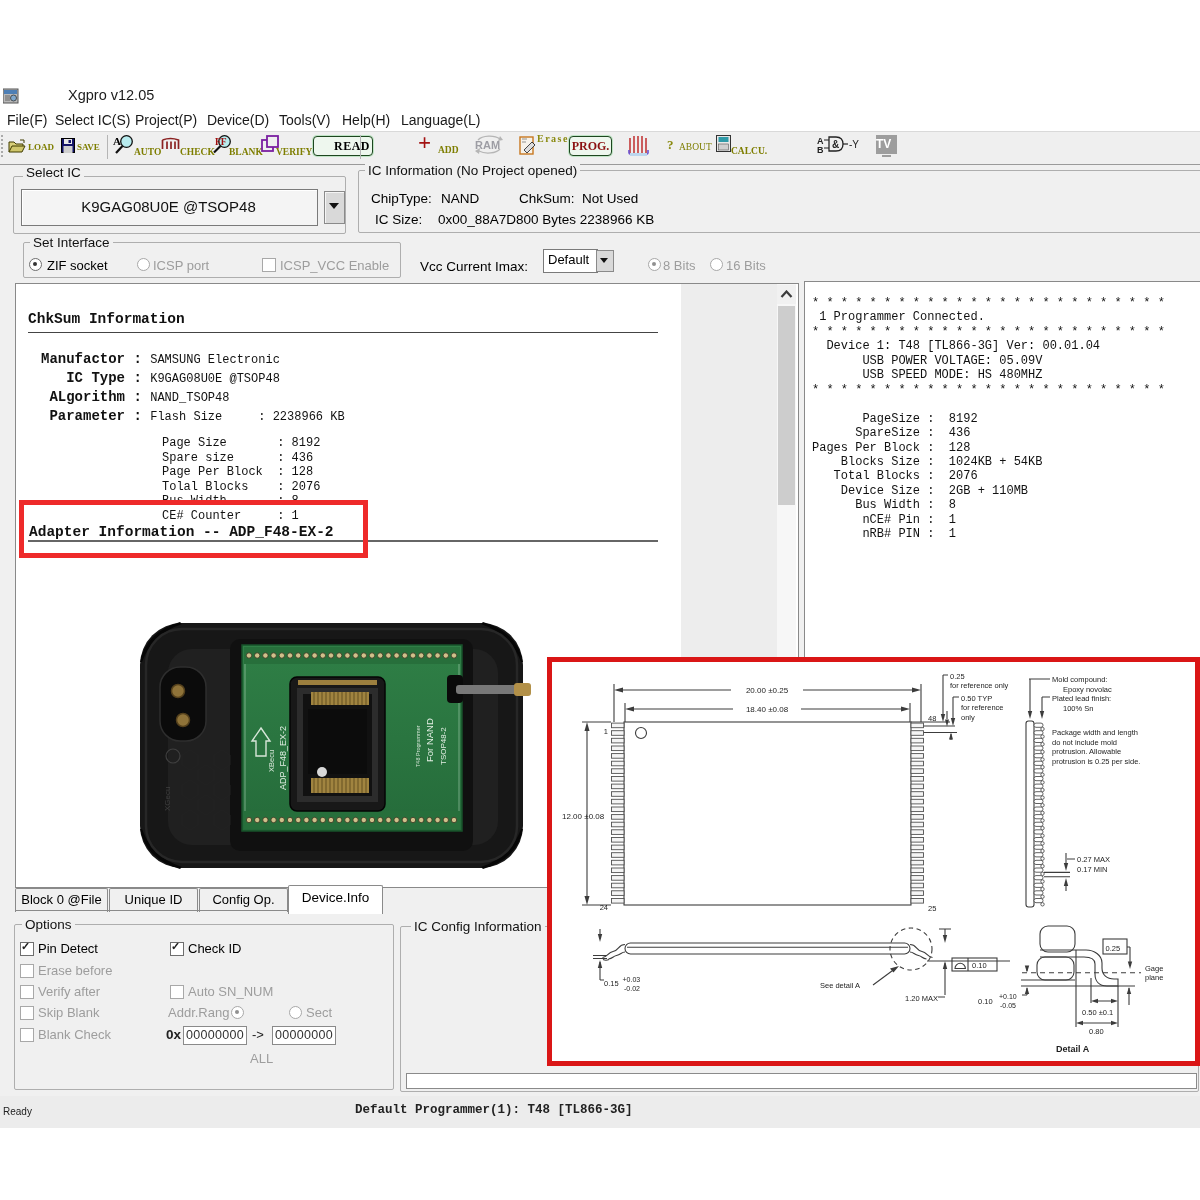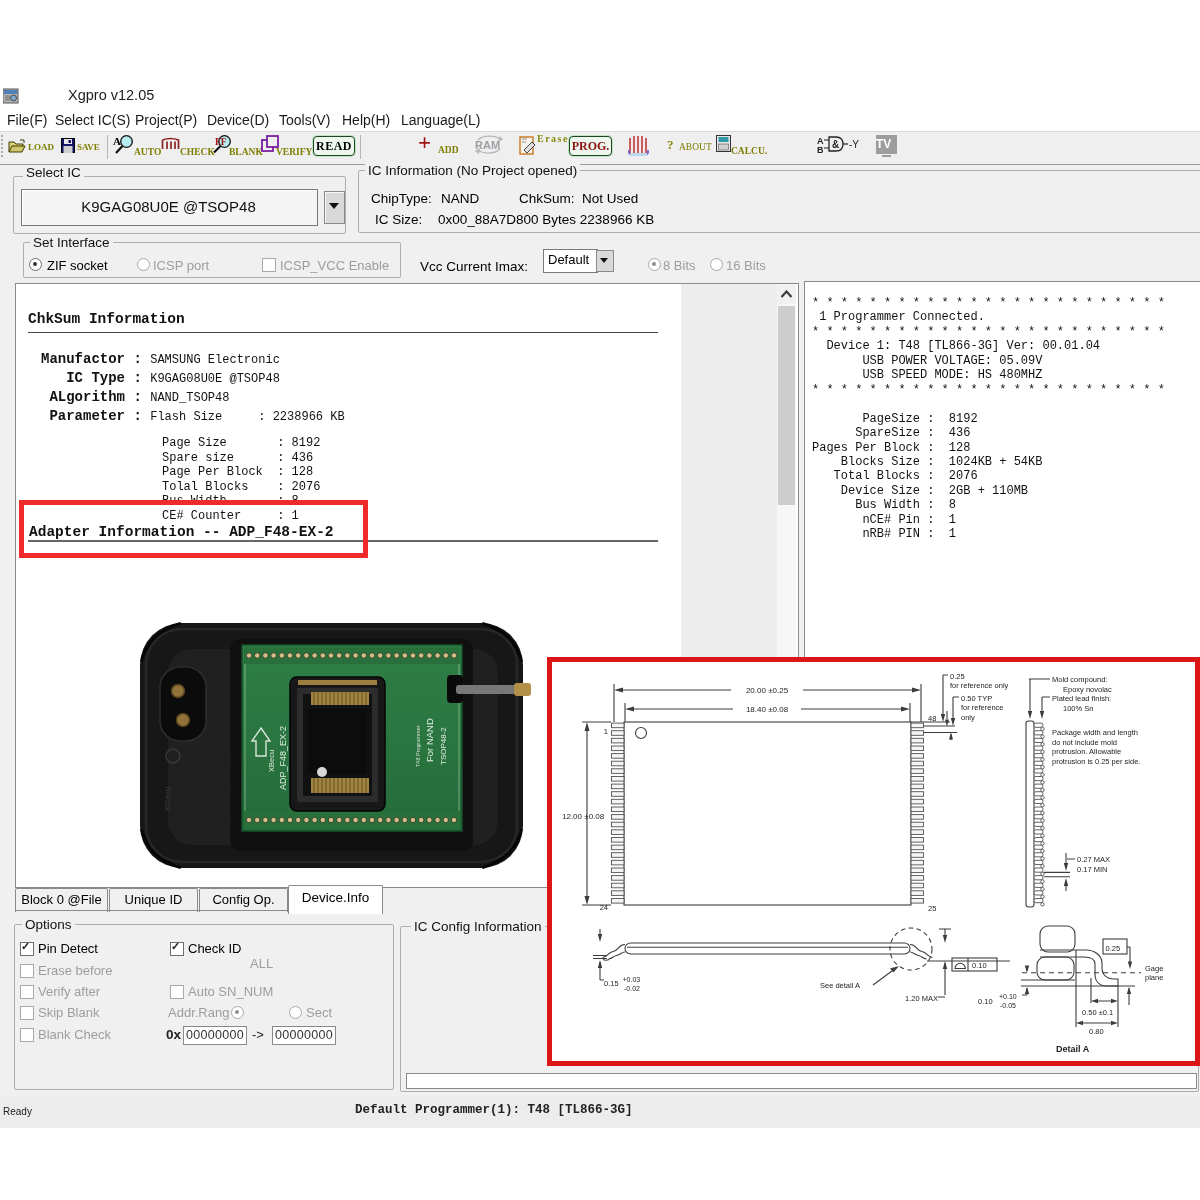--- a/index.html
+++ b/index.html
@@ -80,21 +80,21 @@
         <circle cx="14.5" cy="7.5" r="5.8" fill="#b9ecef" stroke="#111" stroke-width="1.3"></circle>
         <path d="M10.5,12 L4,18.5" stroke="#111" stroke-width="2.2"></path>
         <text x="5" y="11" font-size="9.5" font-weight="bold" fill="#a01010" font-family="Liberation Serif,serif">FF</text>
       </svg>
     <div class="abs" style="left:229px;top:147px;font-size:9.5px;font-weight:bold;color:#7e7e00;">BLANK</div>
     <svg class="abs" style="left:261px;top:135px;" width="20" height="17">
         <rect x="1" y="5" width="11" height="11" fill="none" stroke="#7a1fa0" stroke-width="1.8"></rect>
         <rect x="6" y="1" width="11" height="11" fill="#efefef" stroke="#7a1fa0" stroke-width="1.8"></rect>
       </svg>
     <div class="abs" style="left:276px;top:147px;font-size:9.5px;font-weight:bold;color:#7e7e00;">VERIFY</div>
-    <div class="abs" style="left:313px;top:136px;width:40px;height:18px;background:#eef7ee;border:1.5px solid #1e4620;border-radius:4px;box-shadow:0 0 0 1px #bfe4c4;text-align:center;line-height:18px;font-size:12px;letter-spacing:0.5px;font-weight:bold;color:#000;">READ</div>
+    <div class="abs" style="left:313px;top:136px;width:40px;height:18px;background:#eef7ee;border:1.5px solid #1e4620;border-radius:4px;box-shadow:0 0 0 1px #bfe4c4;text-align:center;line-height:18px;font-size:12px;letter-spacing:0.5px;font-weight:bold;color:#000;padding-left:18px;">READ</div>
     <div class="abs" style="left:360px;top:135px;width:1px;height:24px;background:#b5b5b5;"></div>
     <div class="abs" style="left:418px;top:130px;font-size:23px;font-weight:bold;color:#a31212;">+</div>
     <div class="abs" style="left:438px;top:145px;font-size:9.5px;font-weight:bold;color:#7e7e00;">ADD</div>
     <svg class="abs" style="left:472px;top:135px;" width="34" height="20">
         <path d="M6,5 A13,7 0 0 1 28,4" fill="none" stroke="#b5b5b5" stroke-width="1.3"></path>
         <path d="M28,14 A13,7 0 0 1 7,16" fill="none" stroke="#b5b5b5" stroke-width="1.3"></path>
         <polygon points="28,1 31,5 26,6" fill="#b5b5b5"></polygon>
         <polygon points="7,19 3,16 8,13" fill="#b5b5b5"></polygon>
         <text x="3" y="14" font-size="11" font-weight="bold" fill="#9d9da4" font-family="Liberation Sans,sans-serif">RAM</text>
       </svg>
@@ -355,21 +355,21 @@
     <div class="cb dis" style="left:20px;top:985px;"></div>
     <div class="lbl grey" style="left:38px;top:984px;">Verify after</div>
     <div class="cb dis" style="left:170px;top:985px;"></div>
     <div class="lbl grey" style="left:188px;top:984px;">Auto SN_NUM</div>
     <div class="cb dis" style="left:20px;top:1006px;"></div>
     <div class="lbl grey" style="left:38px;top:1005px;text-align:center;">Skip Blank</div>
     <div class="lbl grey" style="left:168px;top:1005px;">Addr.Rang</div>
     <div class="radio dis" style="left:231px;top:1006px;">
         <div class="dot dis"></div>
       </div>
-    <div class="lbl grey" style="left:250px;top:956px;">ALL</div>
+    <div class="lbl grey" style="left:250px;top:1051px;">ALL</div>
     <div class="radio dis" style="left:289px;top:1006px;"></div>
     <div class="lbl grey" style="left:306px;top:1005px;">Sect</div>
     <div class="cb dis" style="left:20px;top:1028px;"></div>
     <div class="lbl grey" style="left:38px;top:1027px;">Blank Check</div>
     <div class="lbl" style="left:166px;top:1027px;font-size:13.5px;font-weight:bold;color:#222;">0x</div>
     <div class="abs" style="left:183px;top:1026px;width:60px;height:17px;background:#fff;border:1px solid #8a8a8a;font-size:12.5px;color:#333;line-height:17px;padding-left:2px;letter-spacing:0.3px;overflow:hidden;">00000000</div>
     <div class="lbl" style="left:252px;top:1027px;font-size:13px;color:#222;">-&gt;</div>
     <div class="abs" style="left:272px;top:1026px;width:60px;height:17px;background:#fff;border:1px solid #8a8a8a;font-size:12.5px;color:#333;line-height:17px;padding-left:2px;letter-spacing:0.3px;overflow:hidden;">00000000</div>
   </div>
 

